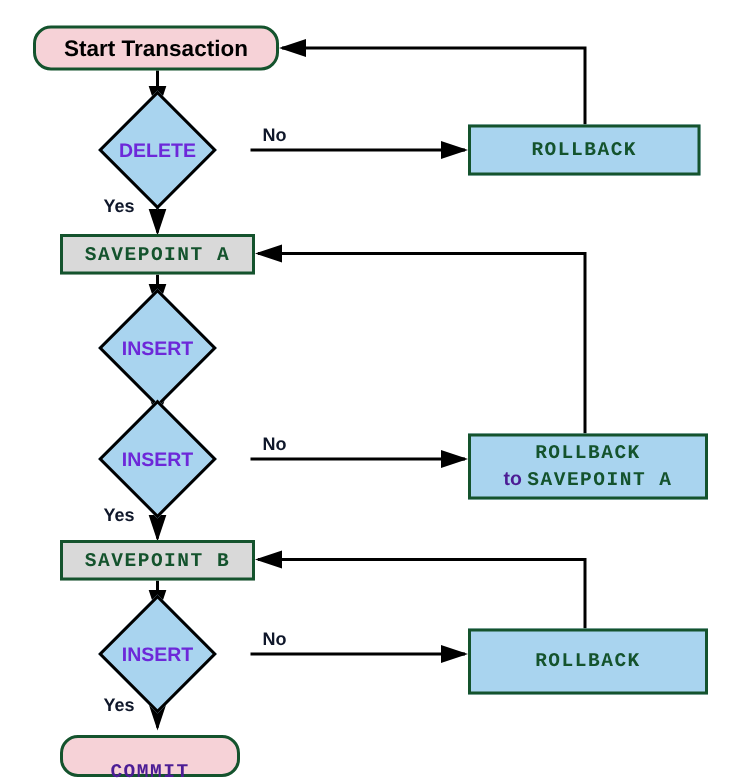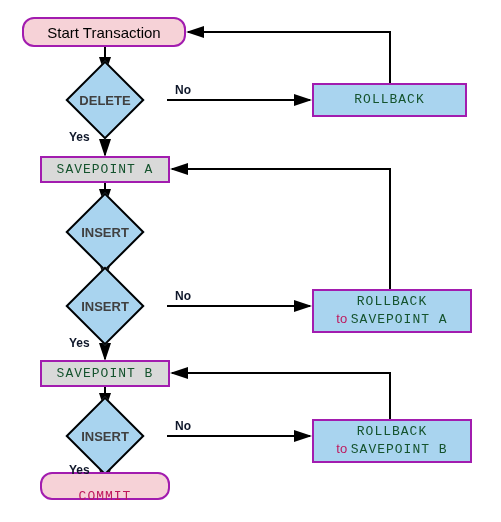--- a/index.html
+++ b/index.html
@@ -11,23 +11,23 @@
     background: #ffffff;
     font-family: Arial, Helvetica, sans-serif;
     position: relative;
   }
   .node {
     position: absolute;
     display: flex;
     align-items: center;
     justify-content: center;
     text-align: right;
-    font-weight: normal;
+    font-weight: bold;
     font-size: 13px;
-    border: 2px solid #a21caf;
+    border: 2px solid #14532d;
   }
   .terminator {
     background: #f6d2d7;
     border-radius: 12px;
     color: #000;
   }
   .process-grey {
     background: #d9d9d9;
   }
   .process-blue {
@@ -41,28 +41,28 @@
   }
   .diamond {
     position: absolute;
     transform: translate(-50%, -50%) rotate(45deg);
     background: #a9d4ef;
     border: 2px solid #000;
   }
   .diamond-label {
     position: absolute;
     transform: translate(-50%, -50%);
-    color: #404040;
+    color: #6d28d9;
     font-weight: bold;
     font-size: 13px;
     white-space: nowrap;
     pointer-events: none;
   }
   .red { color: #14532d; }
-  .black { color: #be185d; margin-top: 21px; }
+  .black { color: #4c1d95; margin-top: 21px; }
   .mono { font-family: "Courier New", monospace; letter-spacing: 1px; }
   .edge-label {
     position: absolute;
     font-size: 12px;
     font-weight: bold;
     color: #0f172a;
   }
   svg.arrows {
     position: absolute;
     left: 0; top: 0;
@@ -145,26 +145,23 @@
   <span class="red mono">SAVEPOINT B</span>
 </div>
 
 <div class="diamond-wrap" style="left:105px; top:436px;">
   <div class="diamond" style="width:56px; height:56px;"></div>
   <div class="diamond-label">INSERT</div>
 </div>
 
 <div class="node process-blue" style="left:312px; top:419px; width:160px; height:44px; flex-direction:column;">
   <span class="red mono">ROLLBACK</span>
-  <span>
-    <span class="black">to </span><span class="red mono">SAVEPOINT B</span>
-  </span>
 </div>
 
-<div class="node terminator" style="left:40px; top:472px; width:130px; height:28px;">
+<div class="node terminator" style="left:40px; top:490px; width:120px; height:28px;">
   <span class="black mono">COMMIT</span>
 </div>
 
 <div class="edge-label" style="left:175px; top:83px;">No</div>
 <div class="edge-label" style="left:69px; top:130px;">Yes</div>
 <div class="edge-label" style="left:175px; top:289px;">No</div>
 <div class="edge-label" style="left:69px; top:336px;">Yes</div>
 <div class="edge-label" style="left:175px; top:419px;">No</div>
 <div class="edge-label" style="left:69px; top:463px;">Yes</div>
 

